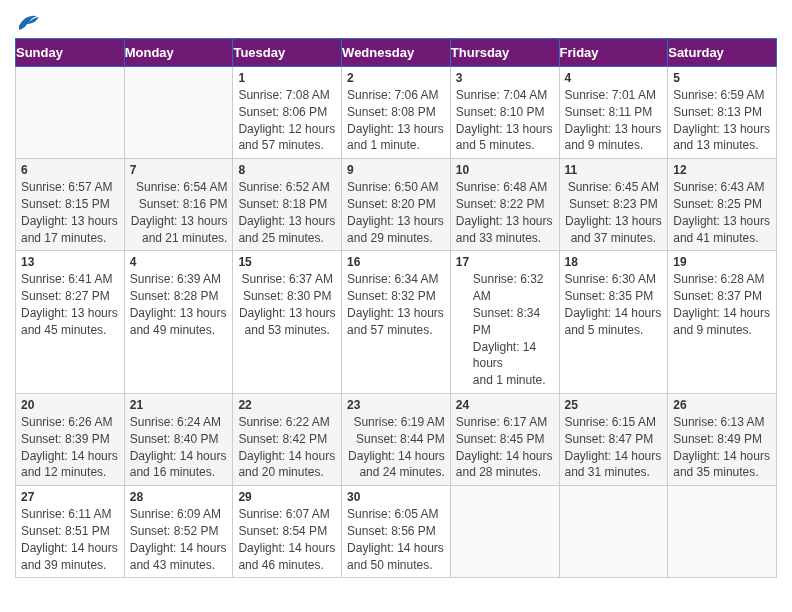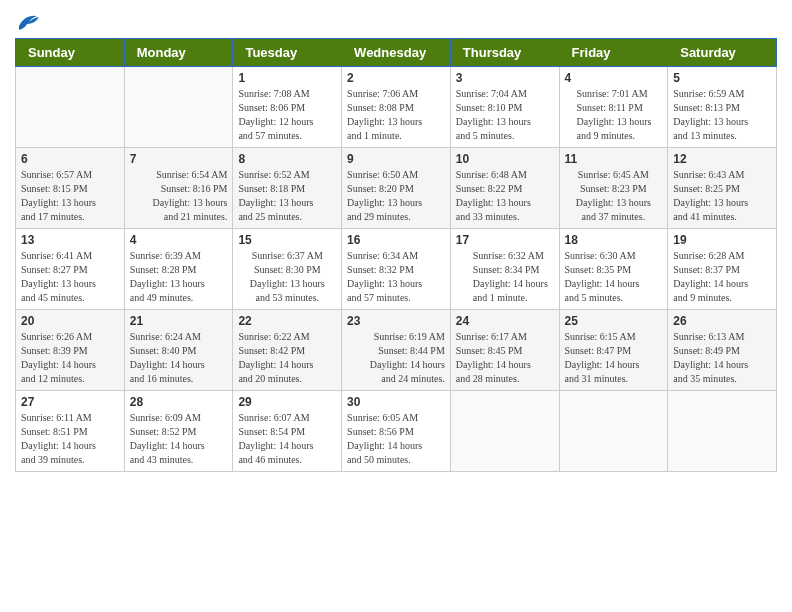--- a/index.html
+++ b/index.html
@@ -32,25 +32,25 @@
     .subtitle {
       font-size: 15px;
       color: #555;
     }
     .calendar {
       width: 100%;
       border-collapse: collapse;
       border: 1px solid #ccc;
     }
     .calendar th {
-      background-color: #4d7c0f;
+      background-color: #701a75;
       color: #fff;
       font-size: 13px;
       font-weight: bold;
-      padding: 6px 12px;
+      padding: 6px 0;
       text-align: left;
       border: 1px solid #2a6ac5;
     }
     .calendar td {
       border: 1px solid #ccc;
       vertical-align: top;
       padding: 4px 5px;
       width: calc(100% / 7);
       min-height: 80px;
       font-size: 10.5px;
@@ -63,24 +63,23 @@
     .calendar tr:nth-child(odd) td {
       background-color: #ffffff;
     }
     .day-number {
       font-size: 12px;
       font-weight: bold;
       display: block;
       margin-bottom: 2px;
     }
     .day-info {
-      font-size: 10px;
+      font-size: 12px;
       color: #444;
       line-height: 1.4;
-      font-family: Liberation Serif, serif;
     }
     .empty-cell {
       background: #f9f9f9 !important;
     }
   </style>
 </head>
 <body>
 
 <div class="header">
   <div class="logo">
@@ -130,21 +129,21 @@
         </td>
         <td>
           <span class="day-number">3</span>
           <div class="day-info" style="white-space: pre-line;">Sunrise: 7:04 AM
 Sunset: 8:10 PM
 Daylight: 13 hours
 and 5 minutes.</div>
         </td>
         <td>
           <span class="day-number">4</span>
-          <div class="day-info" style="white-space: pre-line; margin-left: 12px;">Sunrise: 7:01 AM
+          <div class="day-info" style="white-space: pre-line;">Sunrise: 7:01 AM
 Sunset: 8:11 PM
 Daylight: 13 hours
 and 9 minutes.</div>
         </td>
         <td>
           <span class="day-number">5</span>
           <div class="day-info" style="white-space: pre-line;">Sunrise: 6:59 AM
 Sunset: 8:13 PM
 Daylight: 13 hours
 and 13 minutes.</div>

